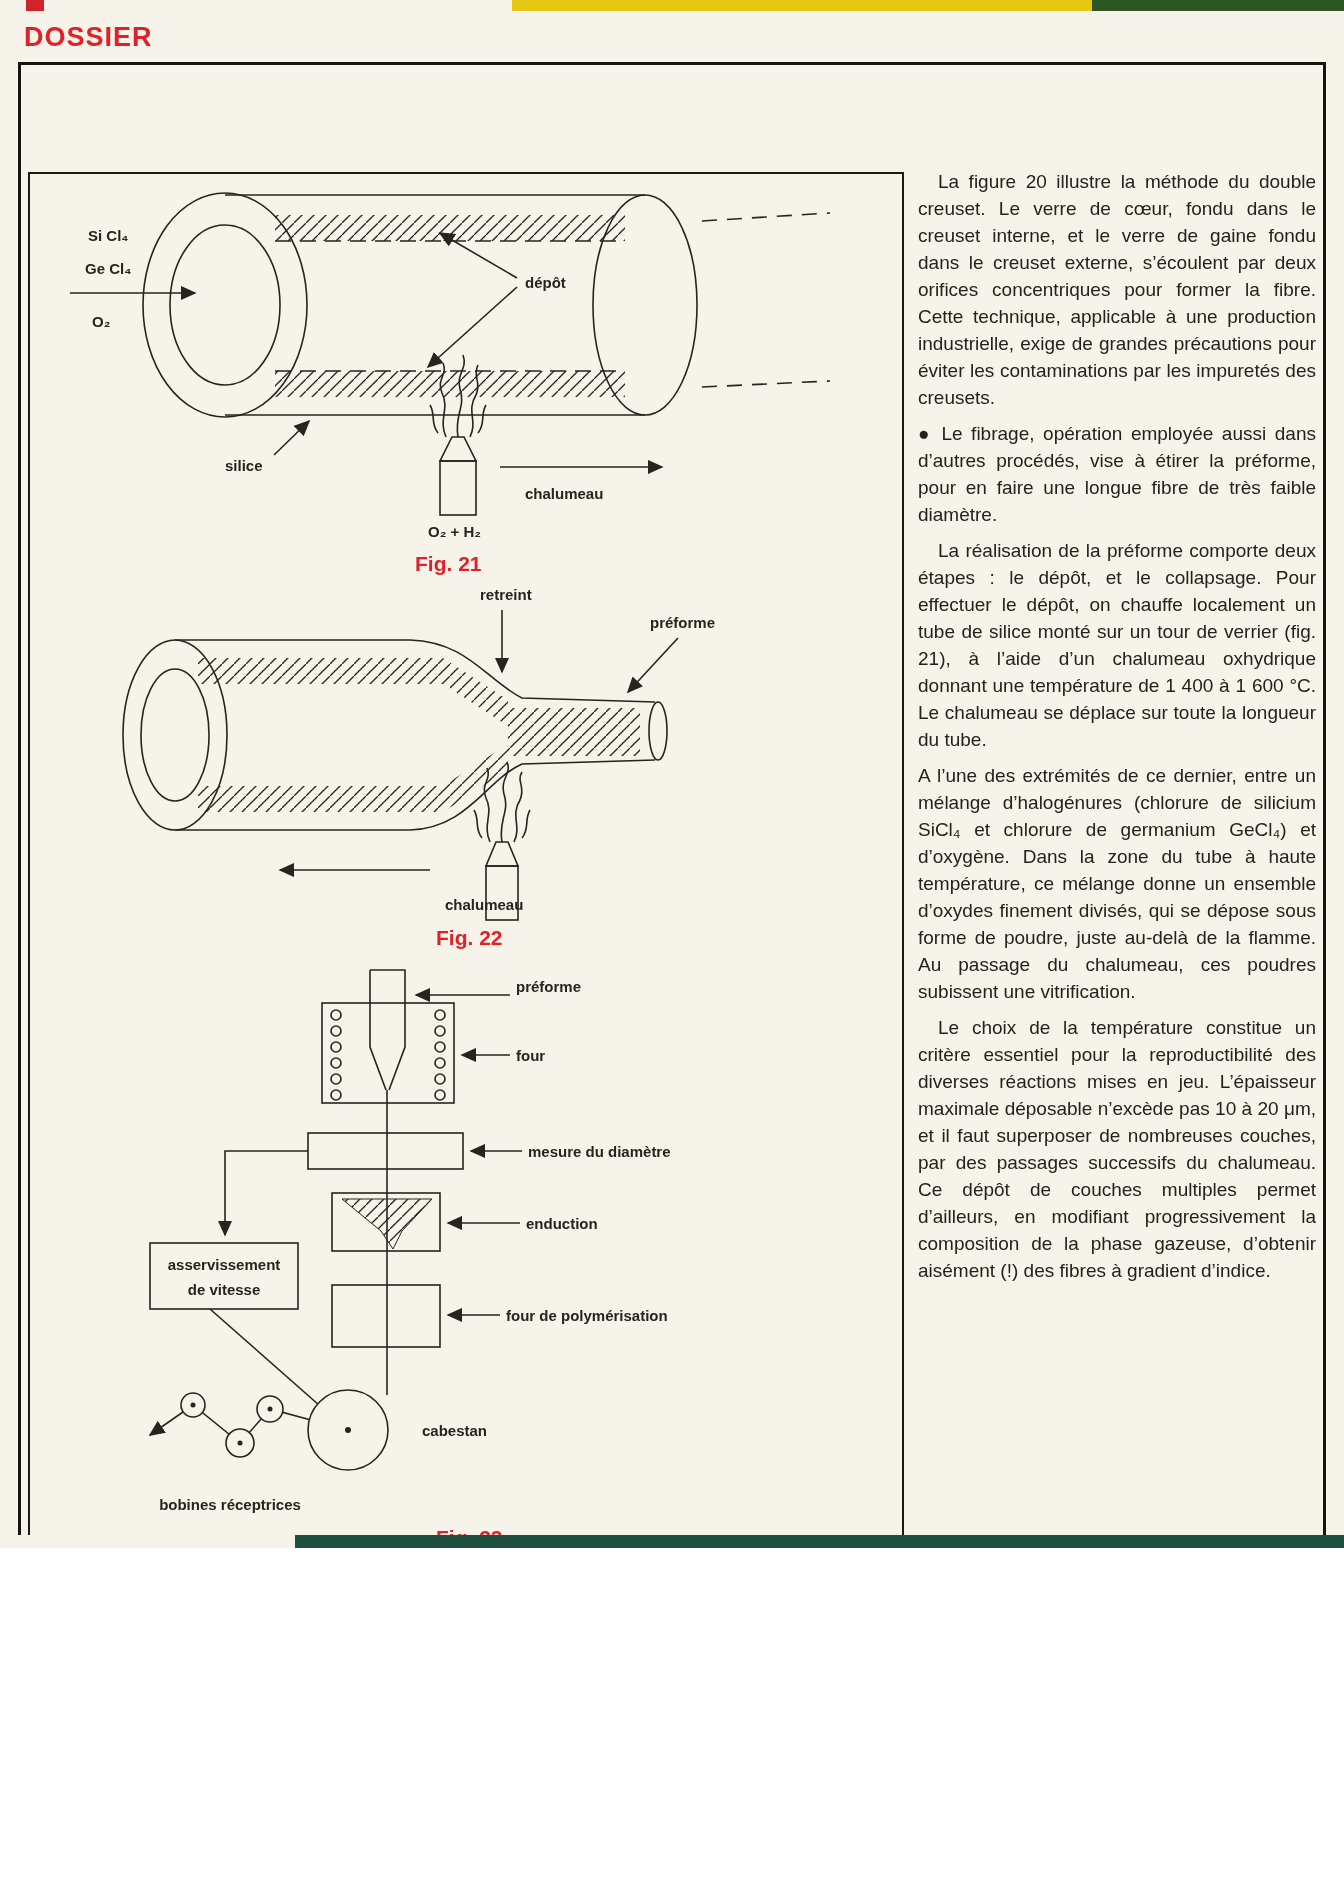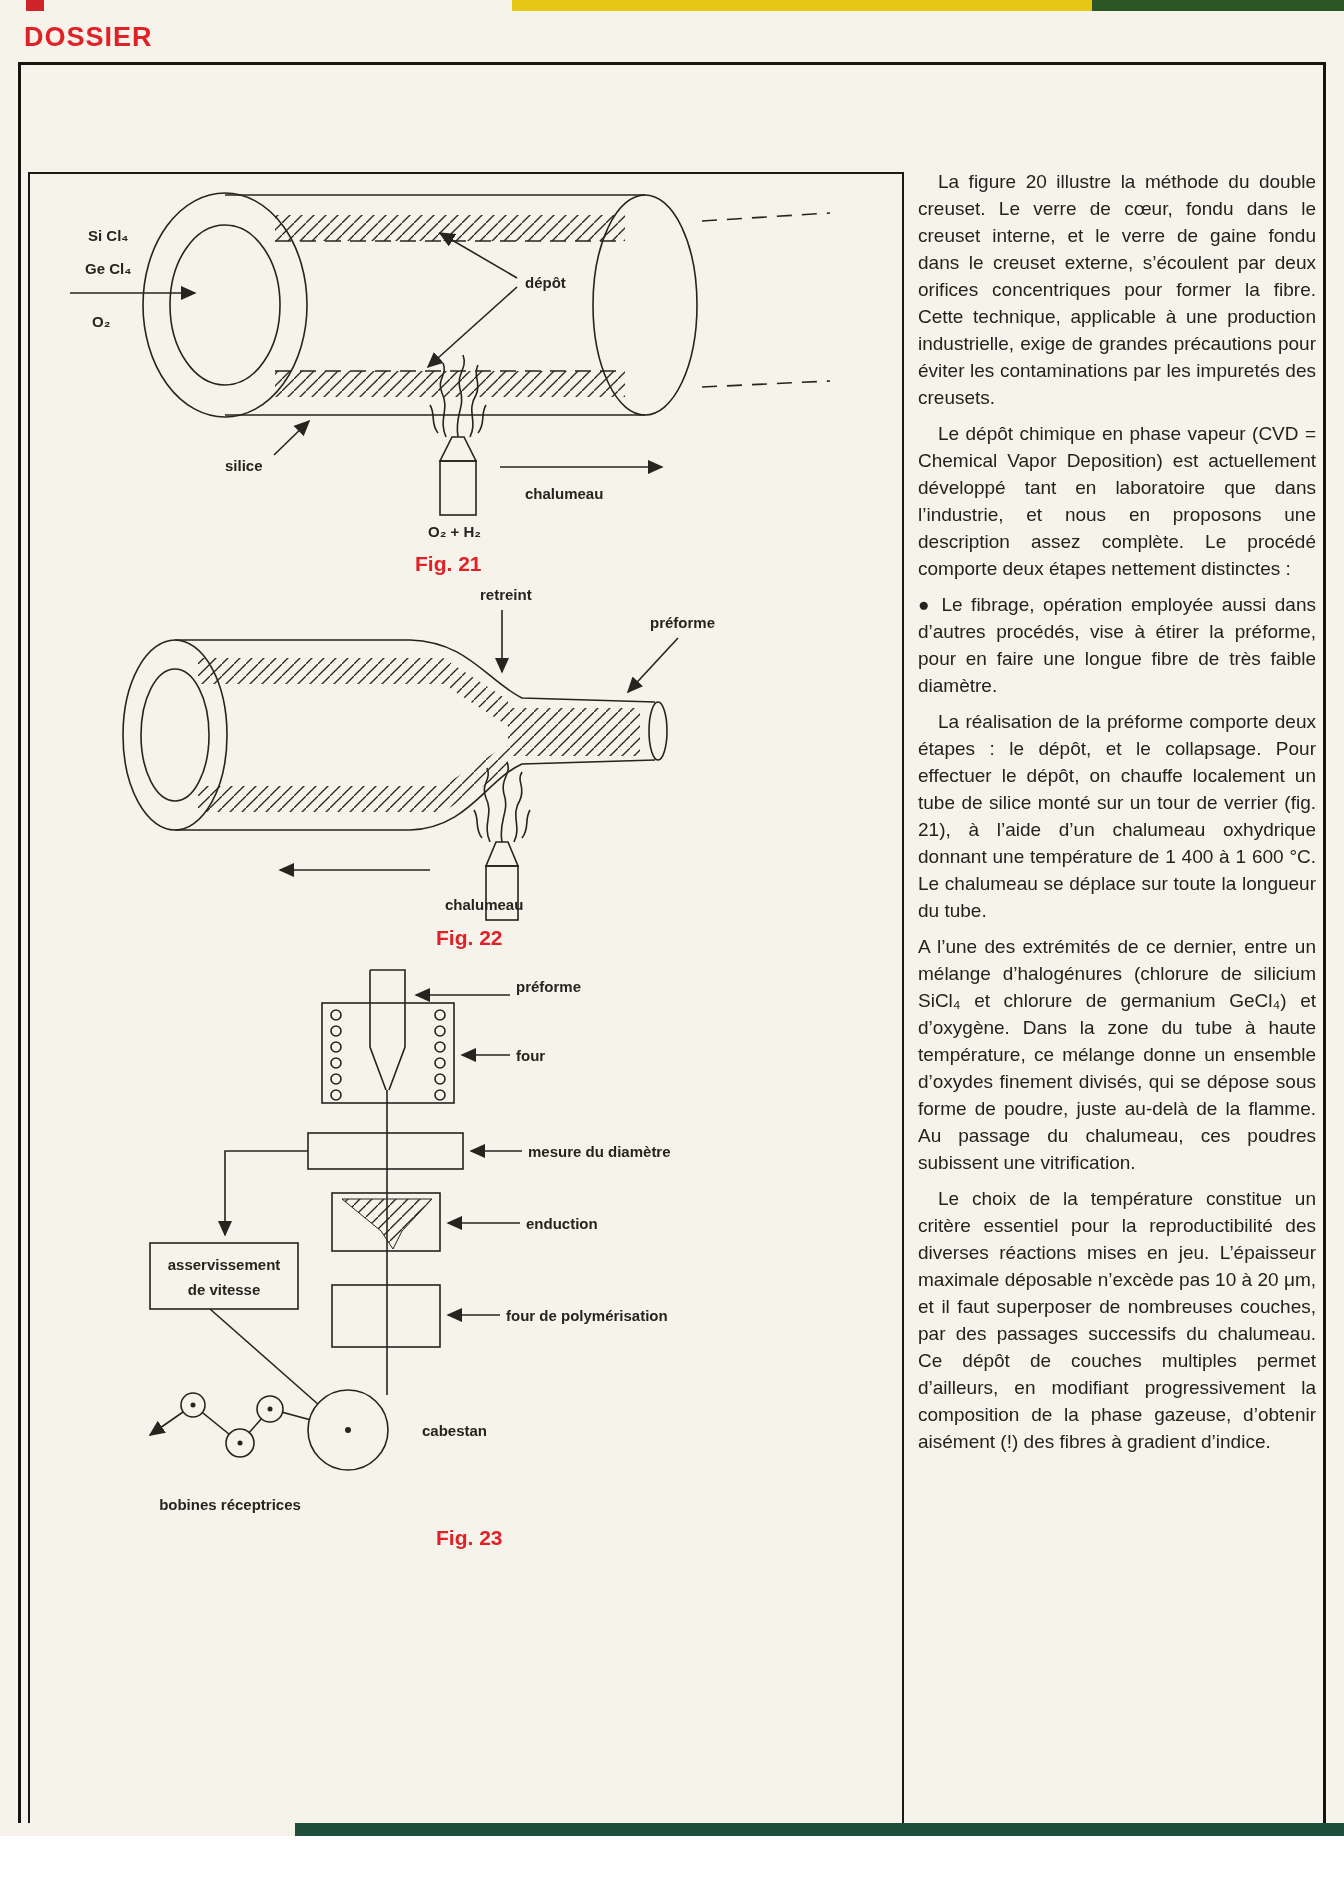--- a/index.html
+++ b/index.html
@@ -1,17 +1,17 @@
 <!DOCTYPE html>
 <html><head>
 <meta charset="utf-8">
 <style>
   html,body { margin:0; padding:0; }
   .page {
-    position:relative; width:1344px; height:1836px;
+    position:relative; width:1344px; height:1548px;
     background:#f6f3ea; overflow:hidden;
     font-family:"Liberation Sans", sans-serif; color:#23211c;
   }
   .topbar {
     position:absolute; top:0; left:0; width:1344px; height:11px;
     background:linear-gradient(90deg,
       #f6f3ea 0 26px, #d1232a 26px 44px, #f6f3ea 44px 512px,
       #e5c714 512px 1092px, #2c5623 1092px 100%);
   }
   .bottombar {
@@ -241,21 +241,20 @@
         <circle cx="210" cy="478" r="2.5" style="fill:#26241e;stroke:none"></circle>
       <circle cx="163" cy="440" r="12" style="fill:#f6f3ea"></circle>
         <circle cx="163" cy="440" r="2.5" style="fill:#26241e;stroke:none"></circle>
     </g>
     <text x="200" y="545" text-anchor="middle">bobines réceptrices</text>
     <text x="406" y="580" class="figcap">Fig. 23</text>
   </svg>
 
   <div class="textcol">
     <p class="ind">La figure 20 illustre la méthode du double creuset. Le verre de cœur, fondu dans le creuset interne, et le verre de gaine fondu dans le creuset externe, s’écoulent par deux orifices concentriques pour former la fibre. Cette technique, applicable à une production industrielle, exige de grandes précautions pour éviter les contaminations par les impuretés des creusets.</p>
-    <p class="ind">Le dépôt chimique en phase vapeur (CVD = Chemical Vapor Deposition) est actuellement développé tant en laboratoire que dans l’industrie, et nous en proposons une description assez complète. Le procédé comporte deux étapes nettement distinctes :</p>
     <p>● Le fibrage, opération employée aussi dans d’autres procédés, vise à étirer la préforme, pour en faire une longue fibre de très faible diamètre.</p>
     <p class="ind">La réalisation de la préforme comporte deux étapes : le dépôt, et le collapsage. Pour effectuer le dépôt, on chauffe localement un tube de silice monté sur un tour de verrier (fig. 21), à l’aide d’un chalumeau oxhydrique donnant une température de 1 400 à 1 600 °C. Le chalumeau se déplace sur toute la longueur du tube.</p>
     <p>A l’une des extrémités de ce dernier, entre un mélange d’halogénures (chlorure de silicium SiCl₄ et chlorure de germanium GeCl₄) et d’oxygène. Dans la zone du tube à haute température, ce mélange donne un ensemble d’oxydes finement divisés, qui se dépose sous forme de poudre, juste au-delà de la flamme. Au passage du chalumeau, ces poudres subissent une vitrification.</p>
     <p class="ind">Le choix de la température constitue un critère essentiel pour la reproductibilité des diverses réactions mises en jeu. L’épaisseur maximale déposable n’excède pas 10 à 20 μm, et il faut superposer de nombreuses couches, par des passages successifs du chalumeau. Ce dépôt de couches multiples permet d’ailleurs, en modifiant progressivement la composition de la phase gazeuse, d’obtenir aisément (!) des fibres à gradient d’indice.</p>
   </div>
 
   <div class="footer">Page 80 - Octobre 1984 - N° 1709</div>
 
   <div class="bottombar"></div>
 

